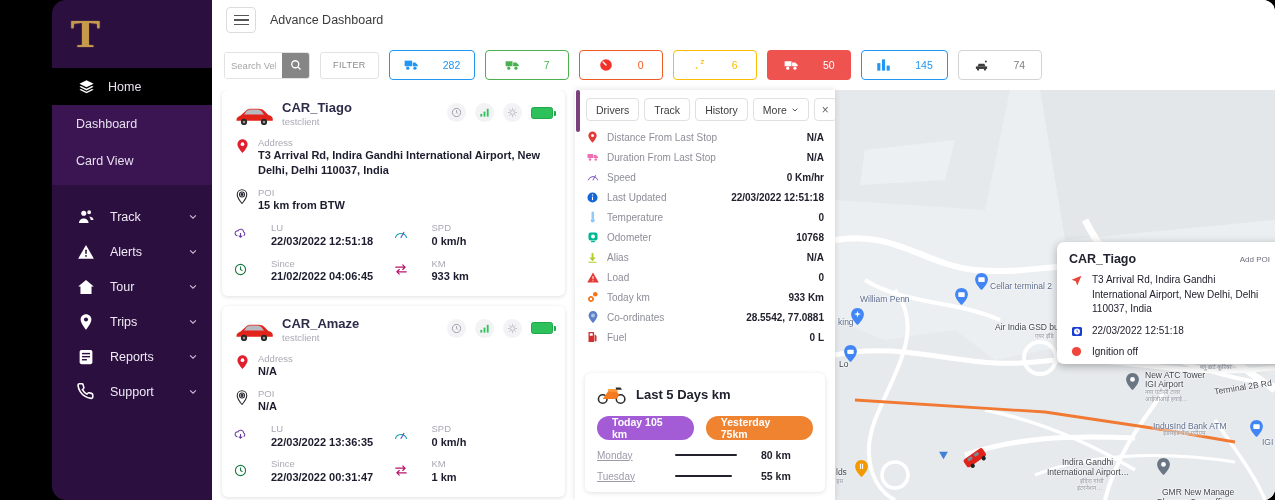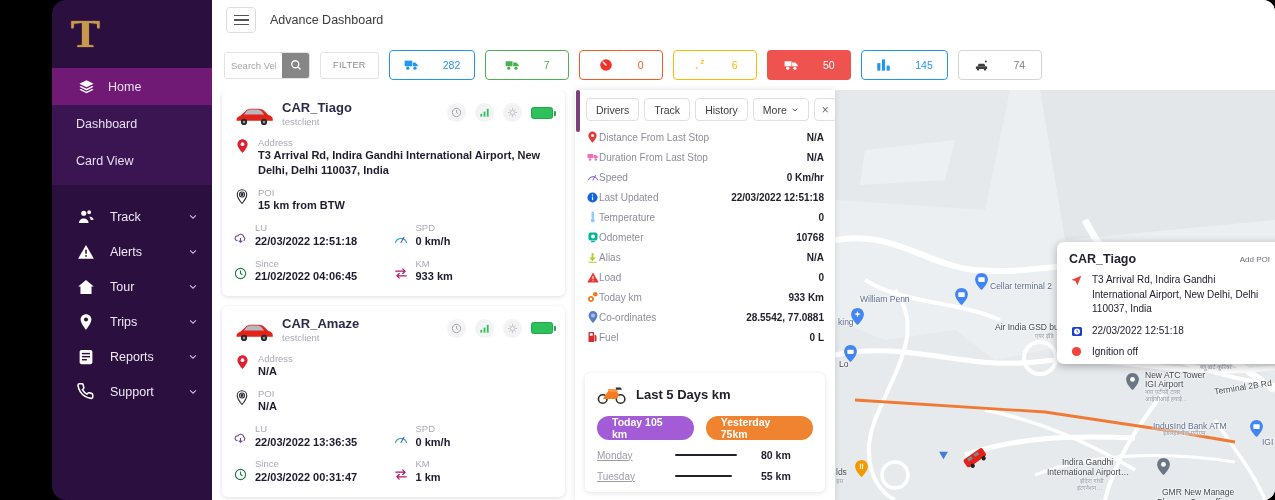--- a/index.html
+++ b/index.html
@@ -31,21 +31,21 @@
     text-shadow: 0 0 1px #e0b868;
     transform: scaleX(1.1);
   }
   .sb-block { background: #3a1552; padding-bottom: 6px; }
   .sb-item {
     display: flex; align-items: center; gap: 12px;
     height: 37px; padding-left: 24px;
     color: #e8e0f0; font-size: 12.5px;
     cursor: pointer; position: relative;
   }
-  .sb-item.active { background: #701a75; }
+  .sb-item.active { background: #000000; }
   .sb-item.plain { padding-left: 24px; }
   .sb-ico { width: 20px; height: 20px; display:flex; align-items:center; justify-content:center; flex: 0 0 20px; }
   .sb-ico svg { display:block; }
   .sb-lower { padding-top: 14px; }
   .sb-row {
     display: flex; align-items: center; gap: 14px;
     height: 35px; padding: 0 14px 0 24px;
     color: #efe9f5; font-size: 12.5px; cursor: pointer;
   }
   .sb-row .lbl { flex: 1; }
@@ -125,41 +125,41 @@
   }
   .battery:after {
     content:""; position:absolute; right:-4px; top:3px; width:2.5px; height:5px;
     background:#1fa94b; border-radius:0 1px 1px 0;
   }
   .vrow { display: flex; align-items: flex-start; gap: 8px; margin-top: 9px; }
   .vrow .ico { width: 16px; flex: 0 0 16px; display: flex; justify-content: center; padding-top: 2px; }
   .vlabel { font-size: 9.5px; color: #a9a9b5; line-height: 1.2; }
   .vval { font-size: 11px; font-weight: 700; color: #1c1c2e; line-height: 1.35; }
   .vcols { display: flex; margin-top: 9px; }
-  .vcols > div { flex: 1; display: flex; gap: 8px; align-items: flex-end; }
+  .vcols > div { flex: 1; display: flex; gap: 24px; align-items: center; }
 
   
   .details {
     position: absolute; left: 363px; top: 0; width: 260px; height: 410px;
     background: #fff; box-shadow: 0 0 6px rgba(0,0,0,.13);
     overflow: hidden; z-index: 5;
   }
   .det-scroll {
     position: absolute; left: 1px; top: 0; width: 4px; height: 42px;
     background: #7b3f7e; border-radius: 2px;
   }
   .tabs { display: flex; gap: 5px; padding: 8px 8px 6px 11px; }
   .tab {
     height: 23px; padding: 0 9px; border: 1px solid #e0e0e0; border-radius: 4px;
     display: flex; align-items: center; gap: 4px; font-size: 10.5px;
     color: #3c3c3c; background: #fff; cursor: pointer;
   }
   .tab.close { padding: 0 7px; color: #666; font-size: 12px; }
   .drow {
-    display: flex; align-items: center; gap: 0;
+    display: flex; align-items: center; gap: 8px;
     padding: 0 11px 0 11px; height: 20px;
   }
   .drow .dico { width: 13px; flex: 0 0 13px; display: flex; justify-content: center; }
   .dlabel { flex: 1; font-size: 10px; color: #8d8d99; }
   .dval { font-size: 10px; font-weight: 700; color: #22222f; }
 
   .days-card {
     margin: 26px 10px 0 10px; border-radius: 6px;
     box-shadow: 0 1px 5px rgba(0,0,0,.12); padding: 10px 12px; background:#fff;
   }

